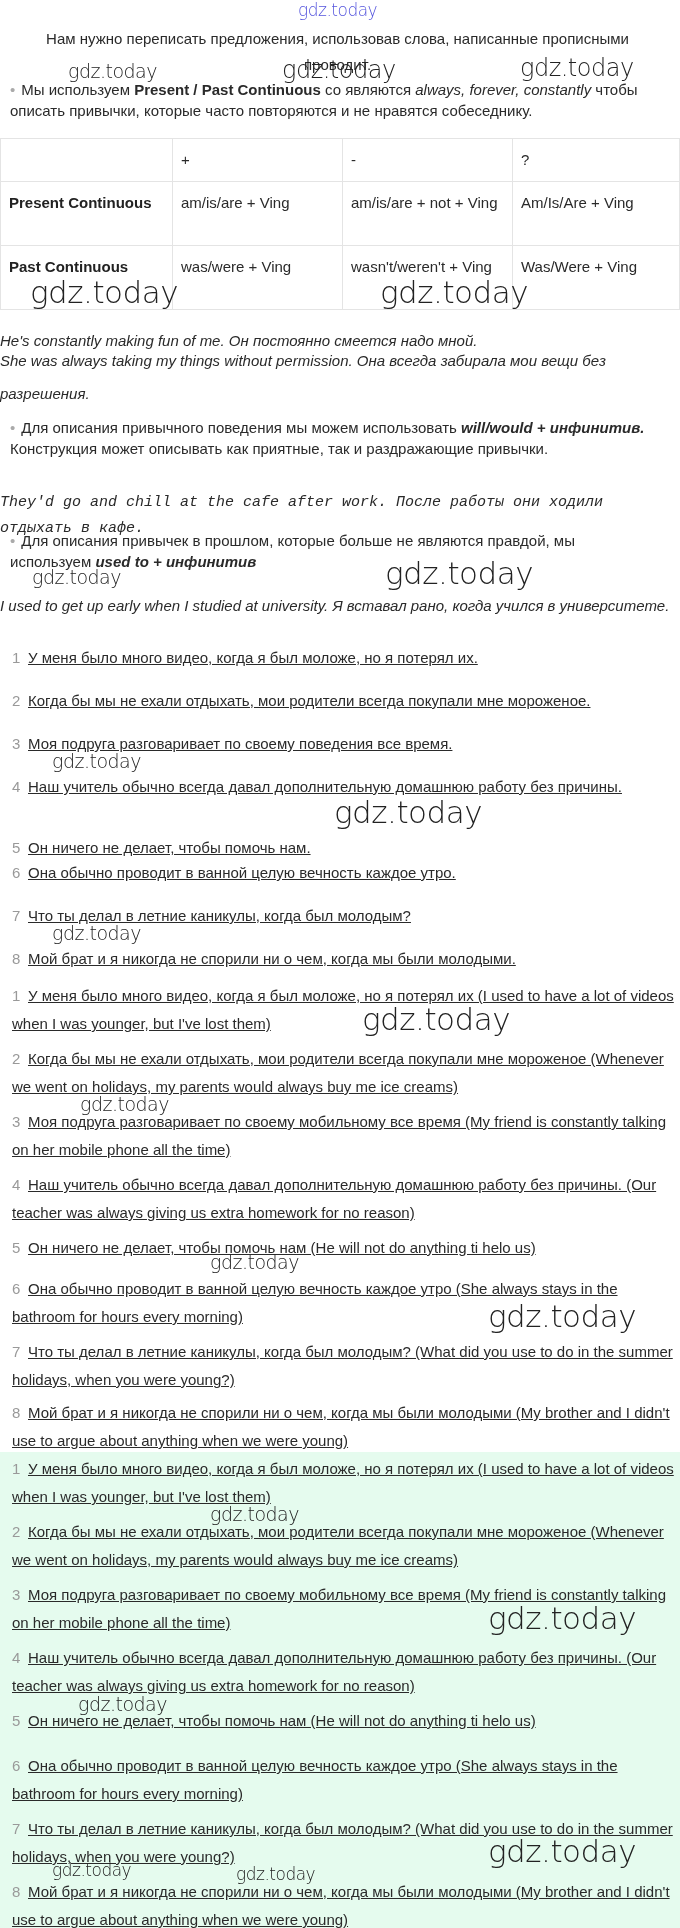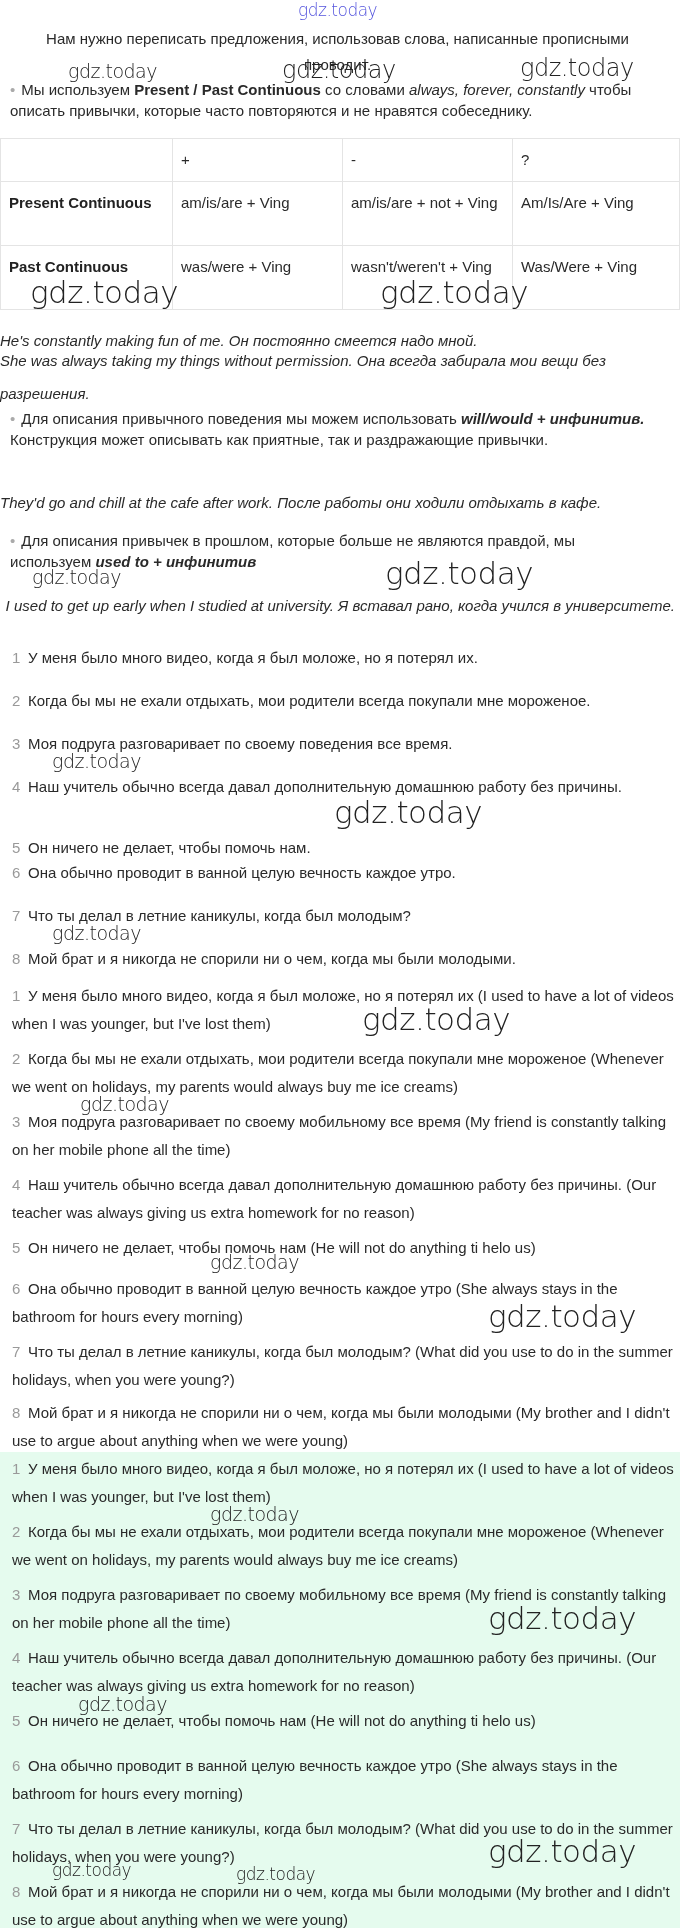--- a/index.html
+++ b/index.html
@@ -14,36 +14,36 @@
   .wm.m { font-size:24px; }
   .wm.l { font-size:31px; }
   .para { position:absolute; left:0; width:675px; line-height:26px; }
   .bullet { position:absolute; left:10px; width:650px; line-height:21px; }
   .bullet .dot { color:#aaa; margin-right:6px; }
   .it { font-style:italic; }
   .b { font-weight:bold; }
   table.grammar { position:absolute; left:0; top:138px; width:680px; border-collapse:collapse; font-size:15px; }
   table.grammar td { border:1px solid #e4e4e4; padding:8px 8px; vertical-align:top; line-height:26px; }
   table.grammar td.rh { font-weight:bold; color:#222; }
-  .item { position:absolute; left:12px; width:665px; line-height:28px; }
+  .item { position:absolute; left:12px; width:665px; line-height:28px;text-decoration:underline; }
   .num { color:#999; display:inline-block; width:16px; }
   .green { position:absolute; left:0; top:1452px; width:680px; height:476px; background:#e5fbee; }
 </style>
 </head>
 <body>
 
 <div class="wm top" style="left:298px;top:2px;">gdz.today</div>
 
 <div class="para" style="top:26px;text-align:center;">
   <span>Нам нужно переписать предложения, использовав слова, написанные прописными</span><br>
   <span>проводит.</span>
 </div>
 
 <div class="bullet" style="top:79px;">
-  <span class="dot">•</span><span>Мы используем </span><span class="b">Present / Past Continuous</span><span> со словами </span><span class="it">always, forever, constantly</span><span> чтобы описать привычки, которые часто повторяются и не нравятся собеседнику.</span>
+  <span class="dot">•</span><span>Мы используем </span><span class="b">Present / Past Continuous</span><span> со являются </span><span class="it">always, forever, constantly</span><span> чтобы описать привычки, которые часто повторяются и не нравятся собеседнику.</span>
 </div>
 
 <table class="grammar">
   <tbody>
       <tr style="height:42px;">
     <td style="width:155px;"></td>
     <td style="width:153px;">+</td>
     <td style="width:153px;">-</td>
     <td>?</td>
   </tr>
@@ -58,31 +58,31 @@
     <td>was/were + Ving</td>
     <td>wasn't/weren't + Ving</td>
     <td>Was/Were + Ving</td>
   </tr>
 </tbody>
   </table>
 
 <div class="para it" style="top:328px;">He's constantly making fun of me. Он постоянно смеется надо мной.</div>
 <div class="para it" style="top:344px;line-height:33px;">She was always taking my things without permission. Она всегда забирала мои вещи без разрешения.</div>
 
-<div class="bullet" style="top:408px;">
+<div class="bullet" style="top:417px;">
   <span class="dot">•</span><span>Для описания привычного поведения мы можем использовать </span><span class="b it">will/would + инфинитив.</span><span> Конструкция может описывать как приятные, так и раздражающие привычки.</span>
 </div>
 
-<div class="para it" style="top:490px;">They'd go and chill at the cafe after work. После работы они ходили отдыхать в кафе.</div>
+<div class="para it" style="top:490px;font-family:Liberation Mono, monospace;">They'd go and chill at the cafe after work. После работы они ходили отдыхать в кафе.</div>
 
 <div class="bullet" style="top:530px;">
   <span class="dot">•</span><span>Для описания привычек в прошлом, которые больше не являются правдой, мы используем </span><span class="b it">used to + инфинитив</span>
 </div>
 
-<div class="para it" style="top:590px;line-height:32px;text-align:right;">I used to get up early when I studied at university. Я вставал рано, когда учился в университете.</div>
+<div class="para it" style="top:590px;line-height:32px;">I used to get up early when I studied at university. Я вставал рано, когда учился в университете.</div>
 
 <div>
   <div class="item" style="top:644px;"><span class="num">1</span><span>У меня было много видео, когда я был моложе, но я потерял их.</span></div>
   <div class="item" style="top:687px;"><span class="num">2</span><span>Когда бы мы не ехали отдыхать, мои родители всегда покупали мне мороженое.</span></div>
   <div class="item" style="top:730px;"><span class="num">3</span><span>Моя подруга разговаривает по своему поведения все время.</span></div>
   <div class="item" style="top:773px;"><span class="num">4</span><span>Наш учитель обычно всегда давал дополнительную домашнюю работу без причины.</span></div>
   <div class="item" style="top:834px;"><span class="num">5</span><span>Он ничего не делает, чтобы помочь нам.</span></div>
   <div class="item" style="top:859px;"><span class="num">6</span><span>Она обычно проводит в ванной целую вечность каждое утро.</span></div>
   <div class="item" style="top:902px;"><span class="num">7</span><span>Что ты делал в летние каникулы, когда был молодым?</span></div>
   <div class="item" style="top:945px;"><span class="num">8</span><span>Мой брат и я никогда не спорили ни о чем, когда мы были молодыми.</span></div>

